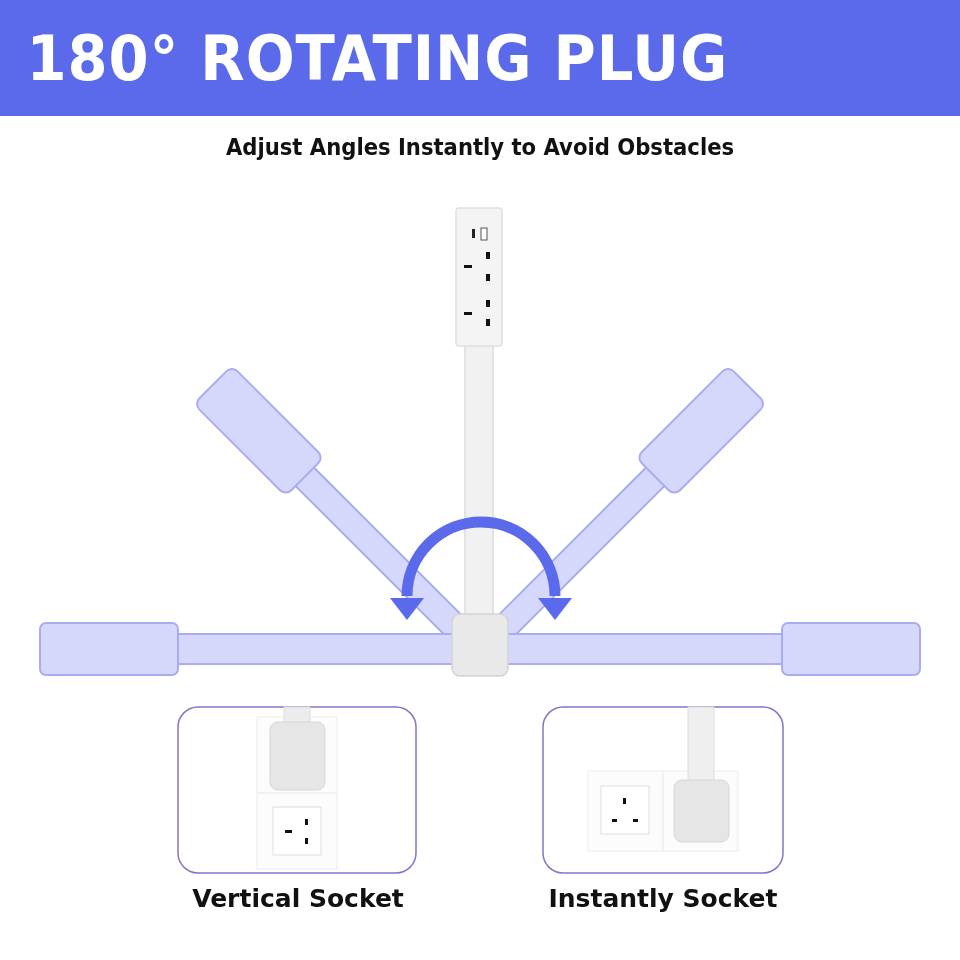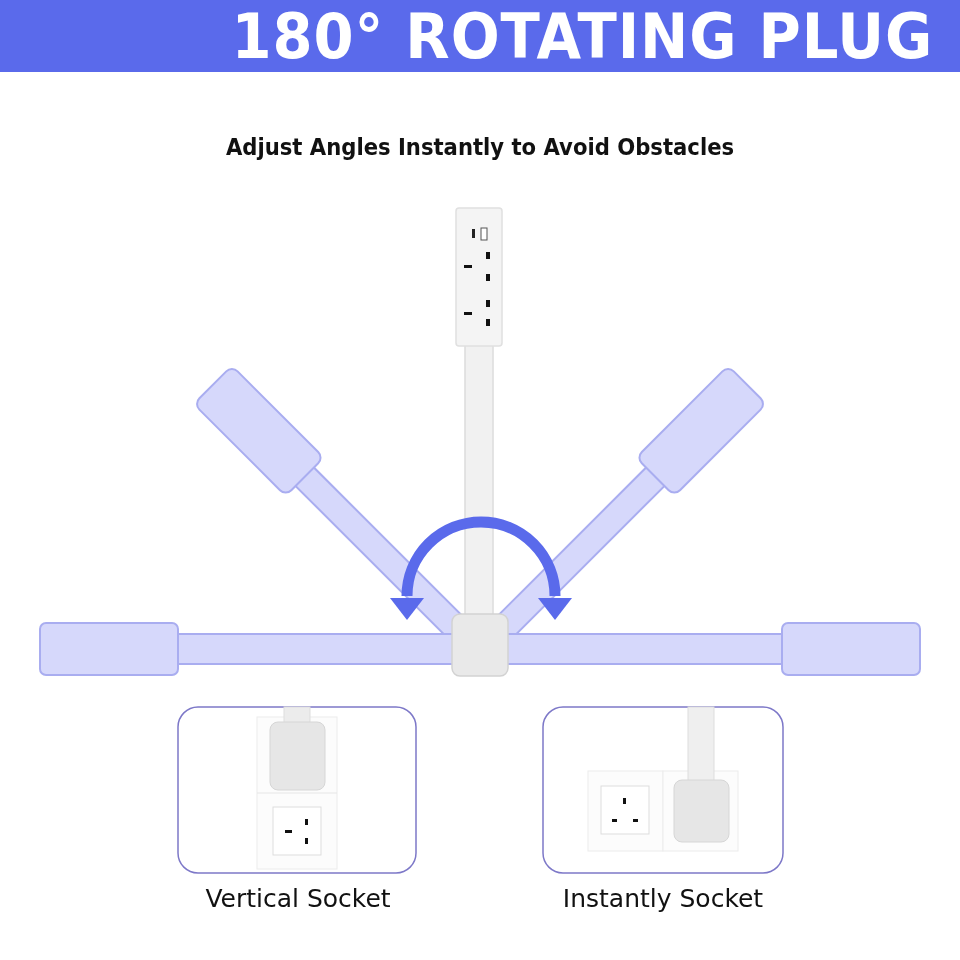--- a/index.html
+++ b/index.html
@@ -1,21 +1,21 @@
 <!DOCTYPE html>
 <html><head>
 <meta charset="utf-8">
 <style>
   html, body { margin:0; padding:0; background:#ffffff; }
   body { width:960px; height:960px; position:relative; overflow:hidden; font-family:"DejaVu Sans", sans-serif; }
-  .banner { position:absolute; left:0; top:0; width:960px; height:72px; background:#5a6aeb; display:flex; align-items:center; justify-content:flex-end; }
+  .banner { position:absolute; left:0; top:0; width:960px; height:116px; background:#5a6aeb; display:flex; align-items:center; justify-content:flex-start; }
   .banner-title { color:#ffffff; font-family:"DejaVu Sans", sans-serif; font-weight:bold; font-size:62px; letter-spacing:1px; transform:scaleX(0.93); white-space:nowrap; }
   .subtitle { position:absolute; left:0; top:134px; width:960px; text-align:center; font-family:"DejaVu Sans", sans-serif; font-weight:bold; font-size:23px; color:#111111; transform:scaleX(0.92); }
   svg.scene { position:absolute; left:0; top:0; }
-  .caption { position:absolute; top:884px; font-family:"DejaVu Sans", sans-serif; font-weight:normal; font-size:25px; color:#111111; text-align:center; white-space:nowrap; }
+  .caption { position:absolute; top:884px; font-family:"DejaVu Sans", sans-serif; font-weight:bold; font-size:25px; color:#111111; text-align:center; white-space:nowrap; }
   .caption-left { left:178px; width:240px; }
   .caption-right { left:543px; width:240px; }
 </style>
 </head>
 <body>
 
 <div class="banner">
   <span class="banner-title">180° ROTATING PLUG</span>
 </div>
 

